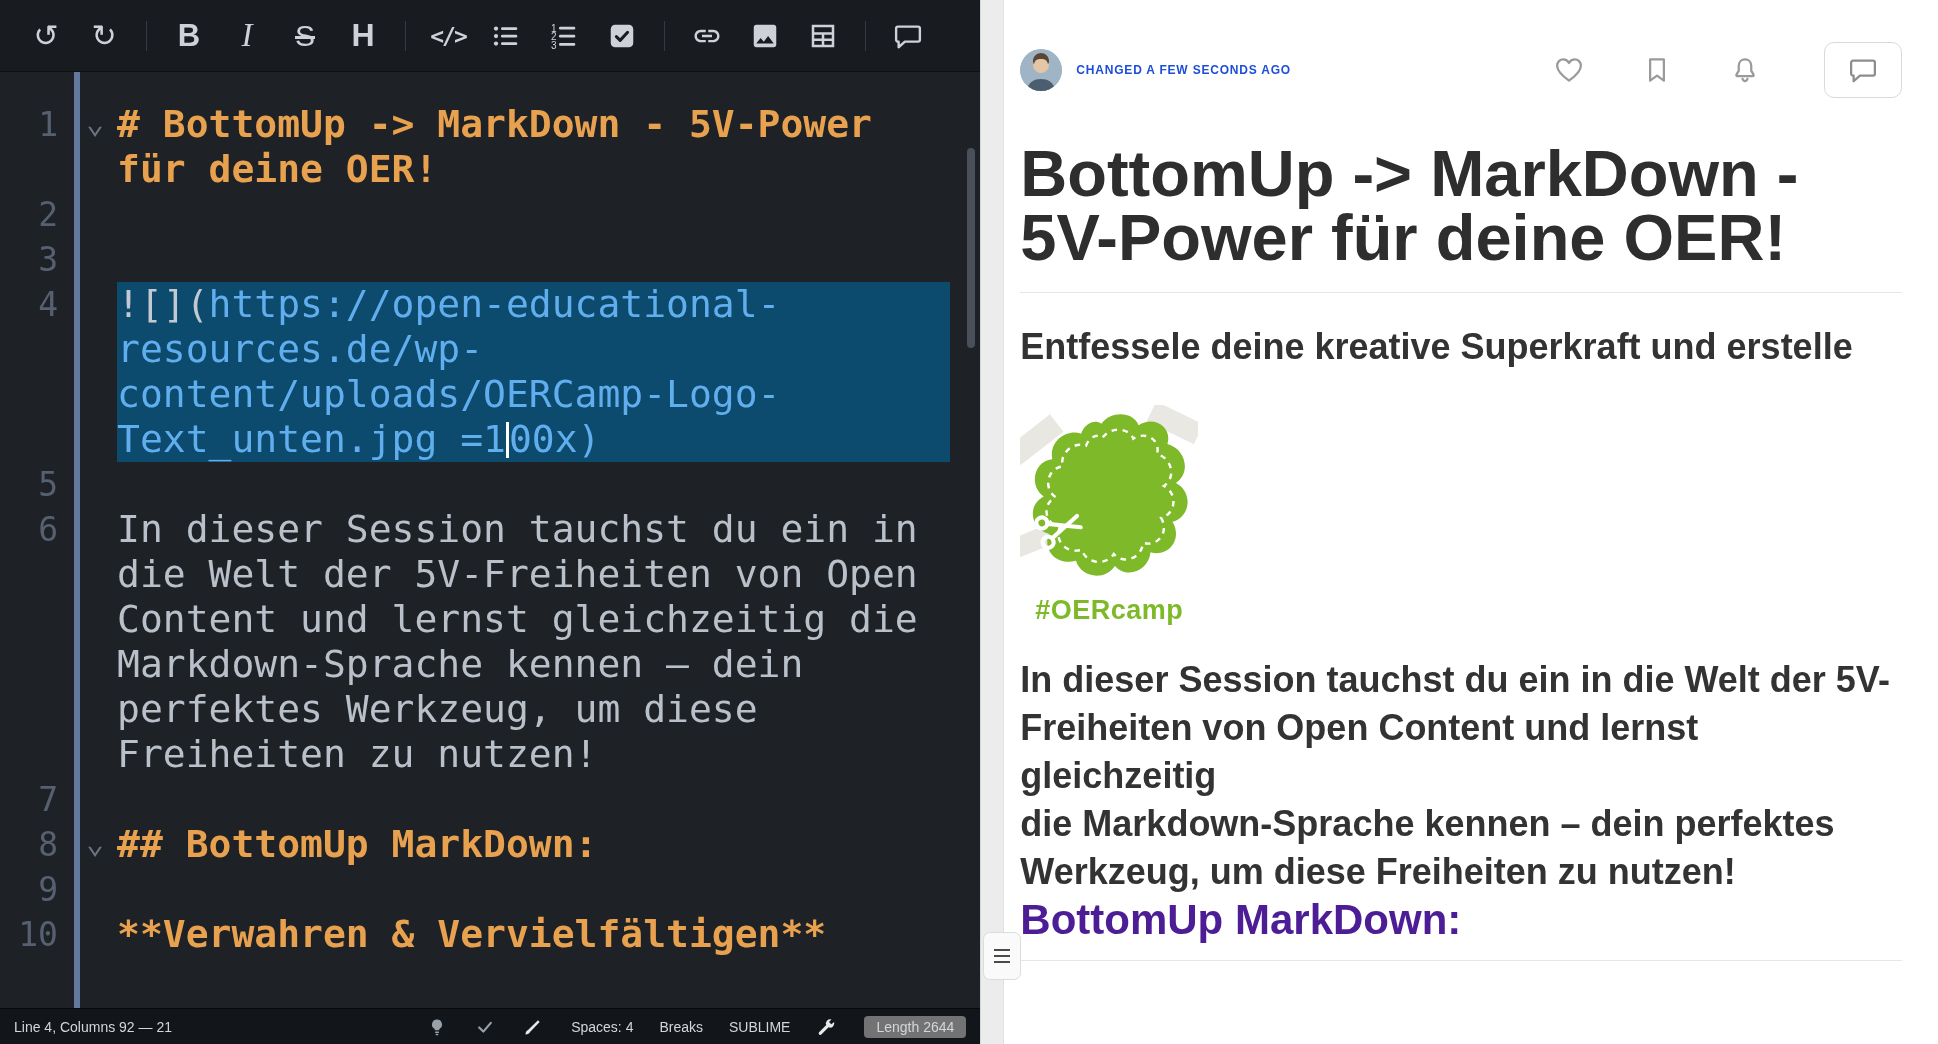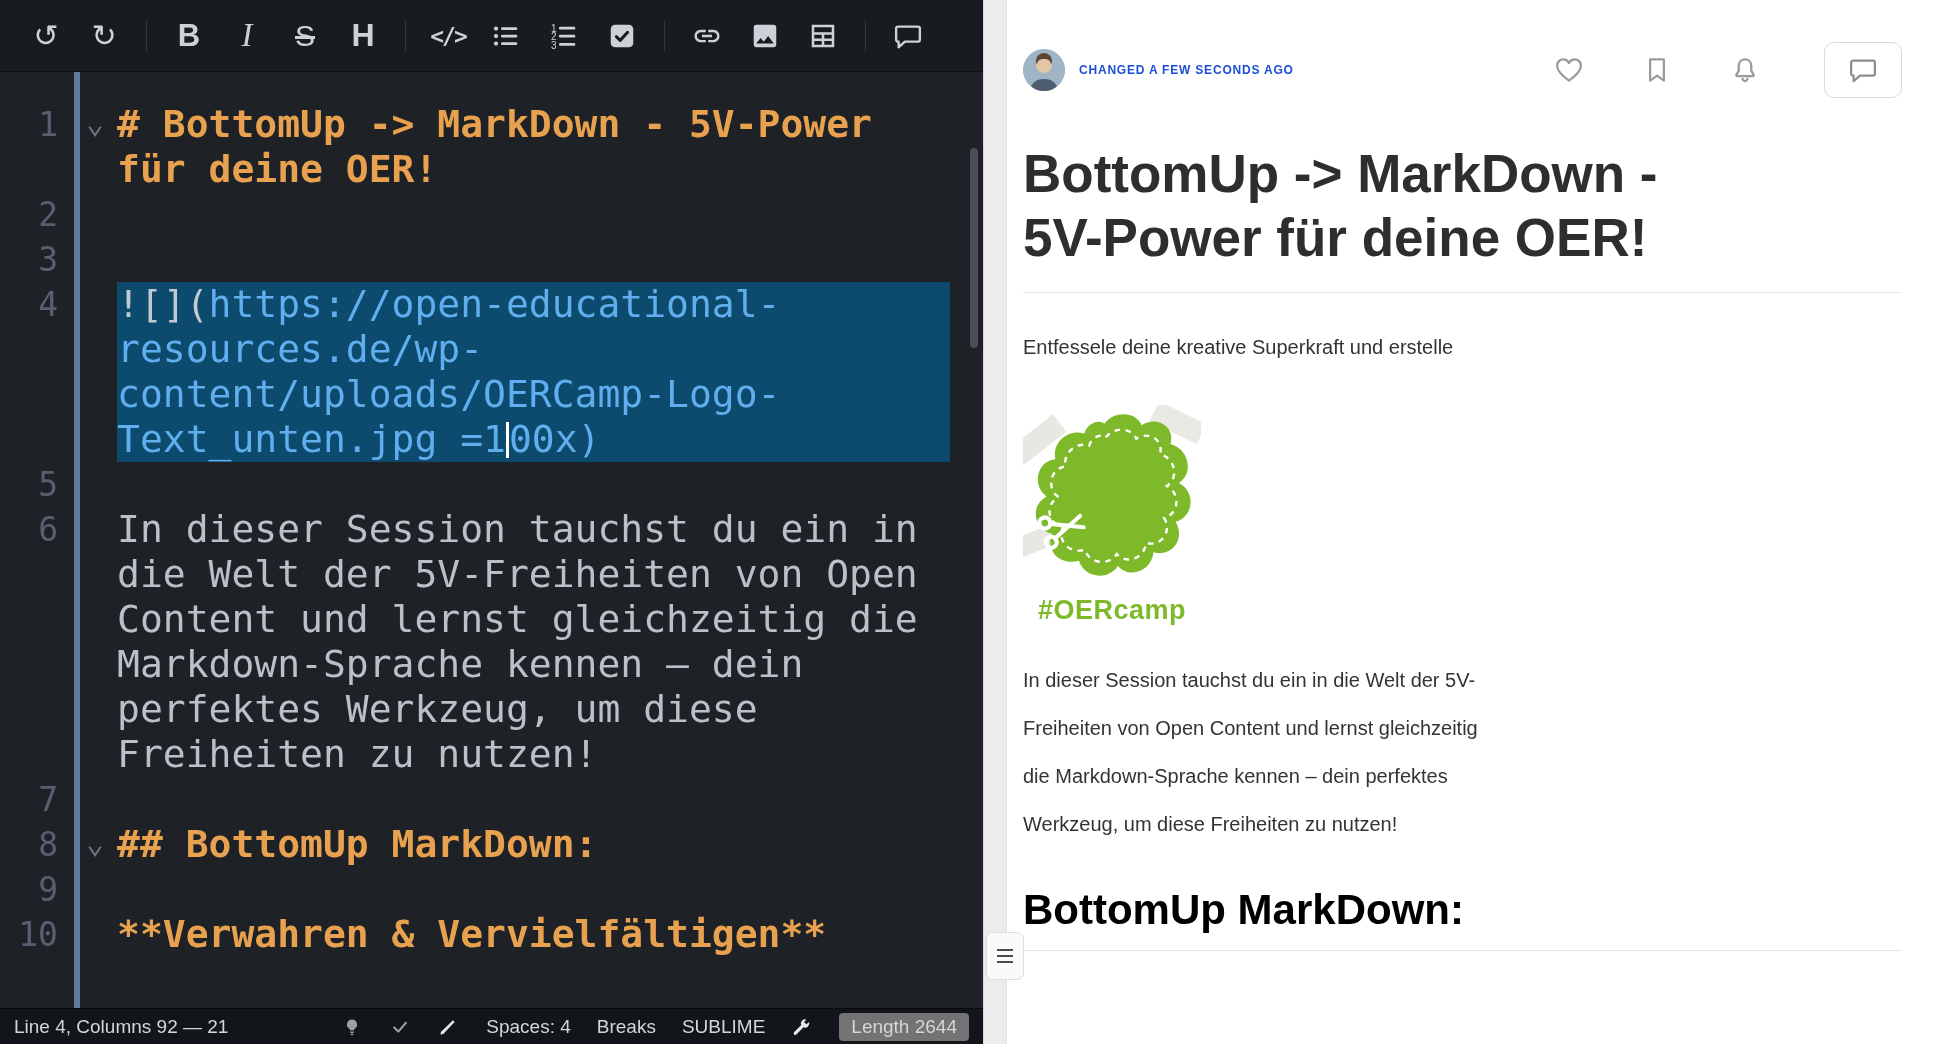--- a/index.html
+++ b/index.html
@@ -39,21 +39,21 @@
   .tok-punct   { color:#c3c9d2; }
   .caret { display:inline-block; width:3px; height:36px; background:#ffffff;
            vertical-align:-6px; animation:blink 1.1s steps(1) infinite; }
   @keyframes blink { 50% { opacity:0; } }
 
   .ed-scrollbar { position:absolute; right:5px; top:76px; width:8px; height:200px;
                   background:#4a505a; border-radius:4px; }
 
   .ed-status { position:absolute; left:0; right:0; bottom:0; height:36px; background:#121519;
                border-top:1px solid #07090b; display:flex; align-items:center;
-               padding:0 14px; gap:26px; color:#d3d6da; font-size:19px; z-index:5; }
+               padding:0 14px; gap:26px; color:#d3d6da; font-size:14px; z-index:5; }
   .st-pos { white-space:nowrap; }
   .st-spring { flex:1 1 auto; }
   .st-icon { width:22px; height:22px; display:flex; align-items:center; color:#9aa0a8; cursor:pointer; }
   .st-icon svg { width:20px; height:20px; }
   .st-icon.lit { color:#e8e8e8; }
   .st-item { cursor:pointer; white-space:nowrap; }
   .st-length { background:#737373; padding:3px 12px; border-radius:4px; white-space:nowrap; }
 
   
   .divider { width:24px; flex:0 0 24px; background:#ececec;
@@ -73,30 +73,30 @@
   .pv-meta { margin-left:14px; color:#1d4ed8; font-size:12px; font-weight:700;
              letter-spacing:0.8px; }
   .pv-actions { margin-left:auto; display:flex; align-items:center; gap:58px; }
   .pv-icon { width:30px; height:30px; color:#9a9a9a; cursor:pointer; }
   .pv-icon svg { width:30px; height:30px; }
   .comment-btn { width:78px; height:56px; border:1px solid #d9d9d9; border-radius:10px;
                  display:flex; align-items:center; justify-content:center; color:#8d8d8d;
                  background:#fff; cursor:pointer; margin-left:6px; }
   .comment-btn svg { width:30px; height:30px; }
 
-  .pv-h1 { margin-top:46px; font-size:53px; font-weight:700; line-height:64px; color:#2e2e2e;
+  .pv-h1 { margin-top:46px; font-size:65px; font-weight:700; line-height:64px; color:#2e2e2e;
            padding-bottom:22px; border-bottom:1px solid #e6e6e6; }
-  .pv-p { margin-top:30px; font-size:20px; line-height:48px; color:#333; }
+  .pv-p { margin-top:30px; font-size:36px; line-height:48px; color:#333;font-weight:bold; }
 
   .pv-figure { margin-top:34px; width:200px; }
   .pv-figure svg { display:block; }
   .logo-caption { margin-top:2px; text-align:center; width:178px;
                   font-size:27px; font-weight:700; color:#7db928; letter-spacing:0.5px; }
 
-  .pv-h2 { margin-top:38px; font-size:42px; font-weight:700; color:#000000;
+  .pv-h2 { font-size:42px; font-weight:700; color:#4c1d95;
            padding-bottom:16px; border-bottom:1px solid #e6e6e6; }
 </style>
 </head>
 <body>
 
 <div class="app">
 
   <div class="editor-pane">
 
     <div class="ed-toolbar">

